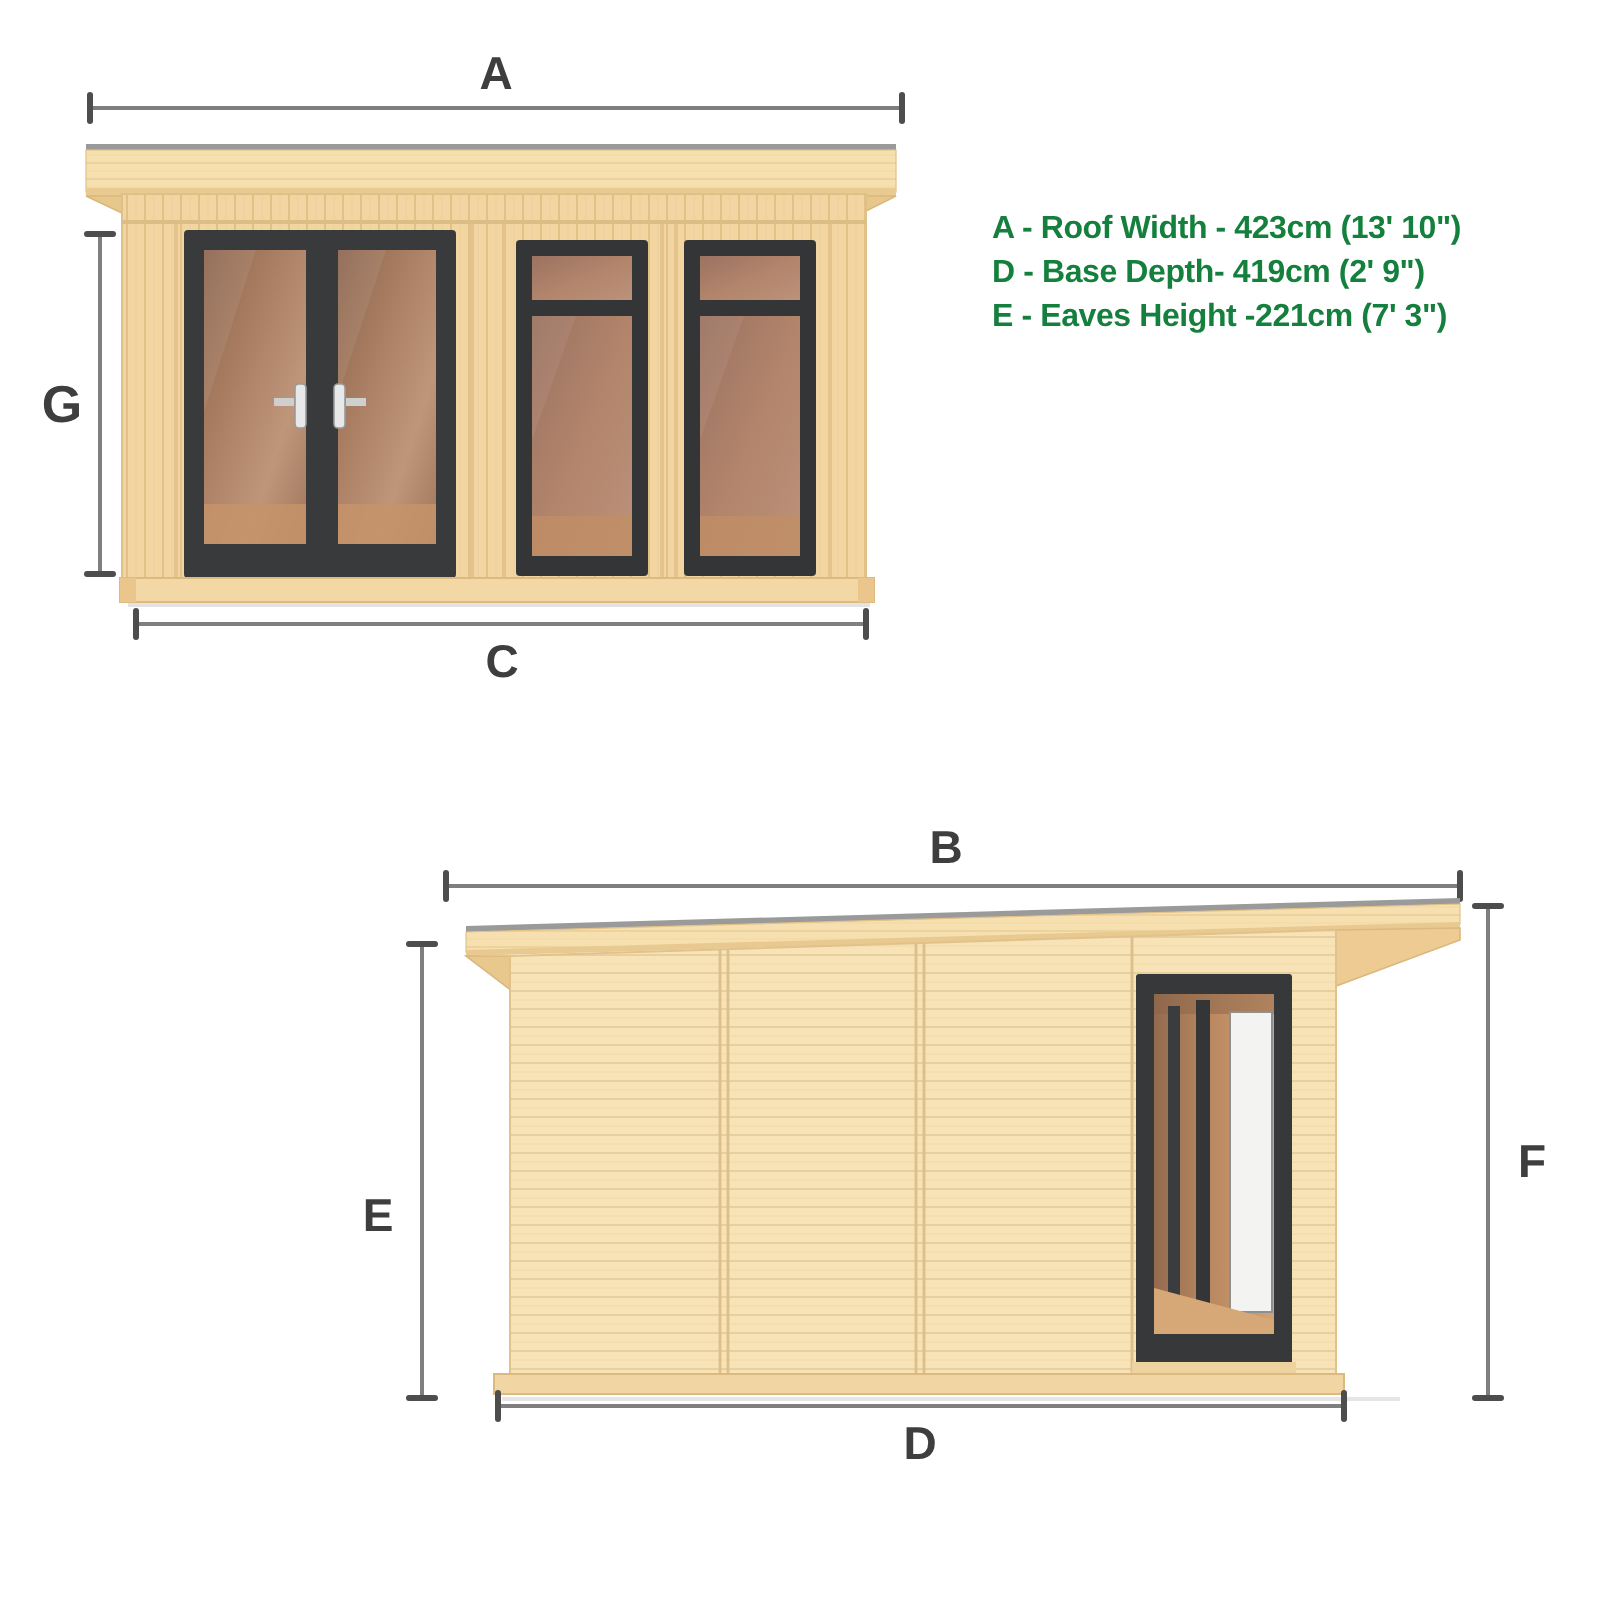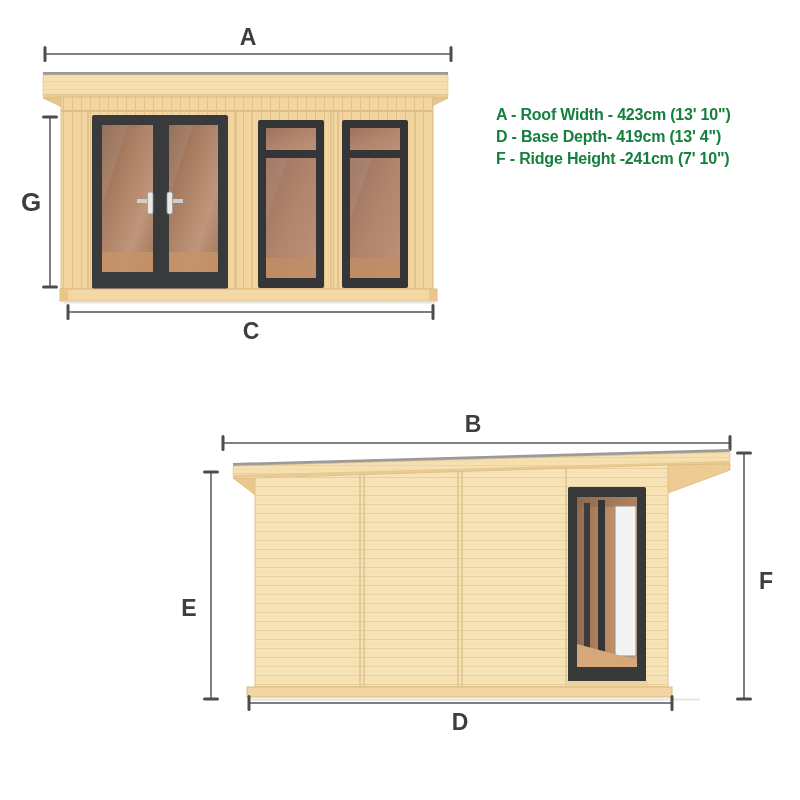--- a/index.html
+++ b/index.html
@@ -202,17 +202,17 @@
   <span class="dim-label" style="left:248px;top:37px">A</span>
   <span class="dim-label" style="left:31px;top:202px;font-size:26px">G</span>
   <span class="dim-label" style="left:251px;top:331px">C</span>
   <span class="dim-label" style="left:473px;top:424px">B</span>
   <span class="dim-label" style="left:189px;top:608px">E</span>
   <span class="dim-label" style="left:766px;top:581px">F</span>
   <span class="dim-label" style="left:460px;top:722px">D</span>
 
   <div id="legend">
     <div class="legend-line">A - Roof Width -  423cm (13' 10")</div>
-    <div class="legend-line">D - Base Depth- 419cm (13' 4")</div>
-    <div class="legend-line">F - Ridge Height -241cm (7' 10")</div>
+    <div class="legend-line">D - Base Depth- 419cm (2' 9")</div>
+    <div class="legend-line">E - Eaves Height -221cm (7' 3")</div>
   </div>
 
 </div>
 
 </body></html>

